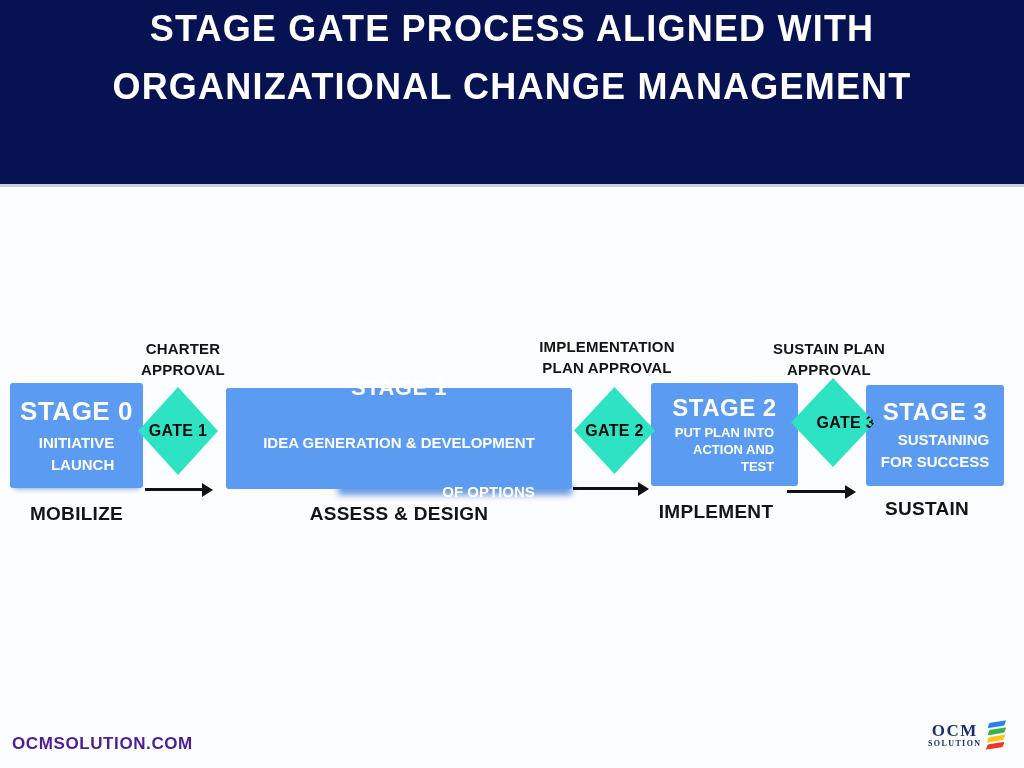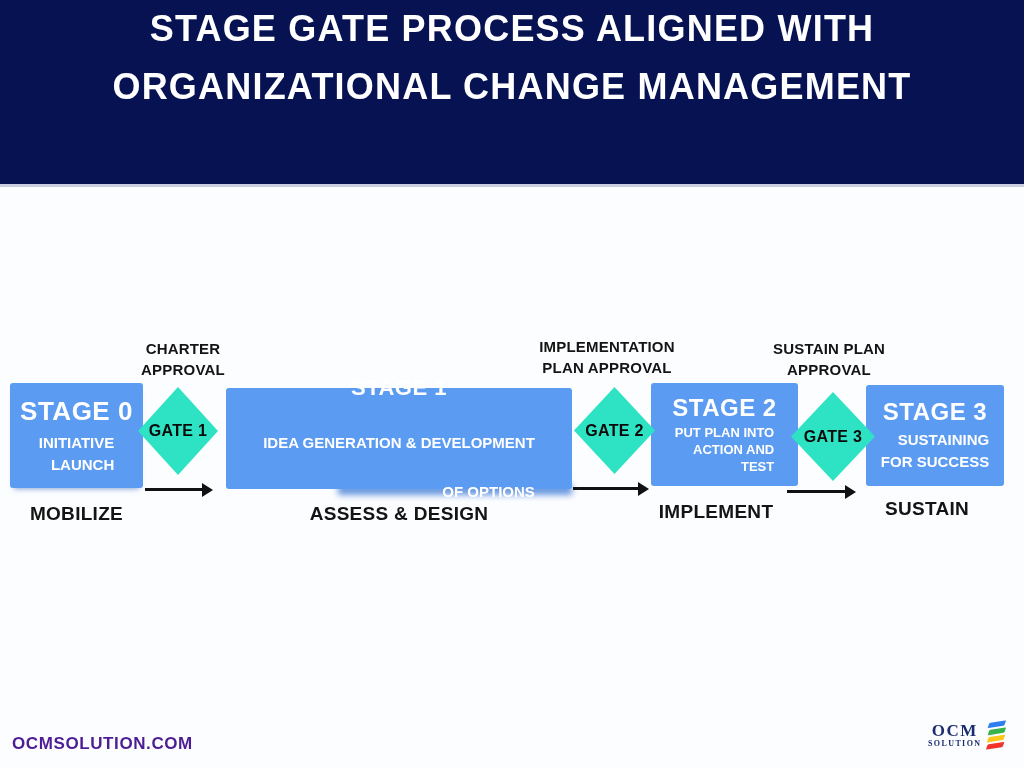--- a/index.html
+++ b/index.html
@@ -44,21 +44,21 @@
     background:#4e86da; filter:blur(3px); opacity:.85; z-index:0;
   }
   
   .gate {
     position:absolute; z-index:3; background:#2de3c3;
     clip-path:polygon(50% 0, 100% 50%, 50% 100%, 0 50%);
     display:flex; align-items:center; justify-content:center;
   }
   #gate-1 { left:138px; top:387px; width:80px; height:88px; }
   #gate-2 { left:574px; top:387px; width:81px; height:87px; }
-  #gate-3 { left:791px; top:392px; width:84px; height:89px; }
+  #gate-3 { left:791px; top:378px; width:84px; height:89px;justify-content:flex-end; }
   .gate-label { color:#0a0a0a; font-size:16px; font-weight:800; letter-spacing:.3px; white-space:nowrap; }
   
   .approval { position:absolute; text-align:center; color:#141414; }
   .approval span { display:block; font-size:15px; font-weight:800; line-height:21px; letter-spacing:.2px; }
   #approval-1 { left:83px;  top:338px; width:200px; }
   #approval-2 { left:482px; top:336px; width:250px; }
   #approval-3 { left:729px; top:338px; width:200px; }
   
   .arrow { position:absolute; height:3px; background:#111111; z-index:2; }
   .arrow::after {

